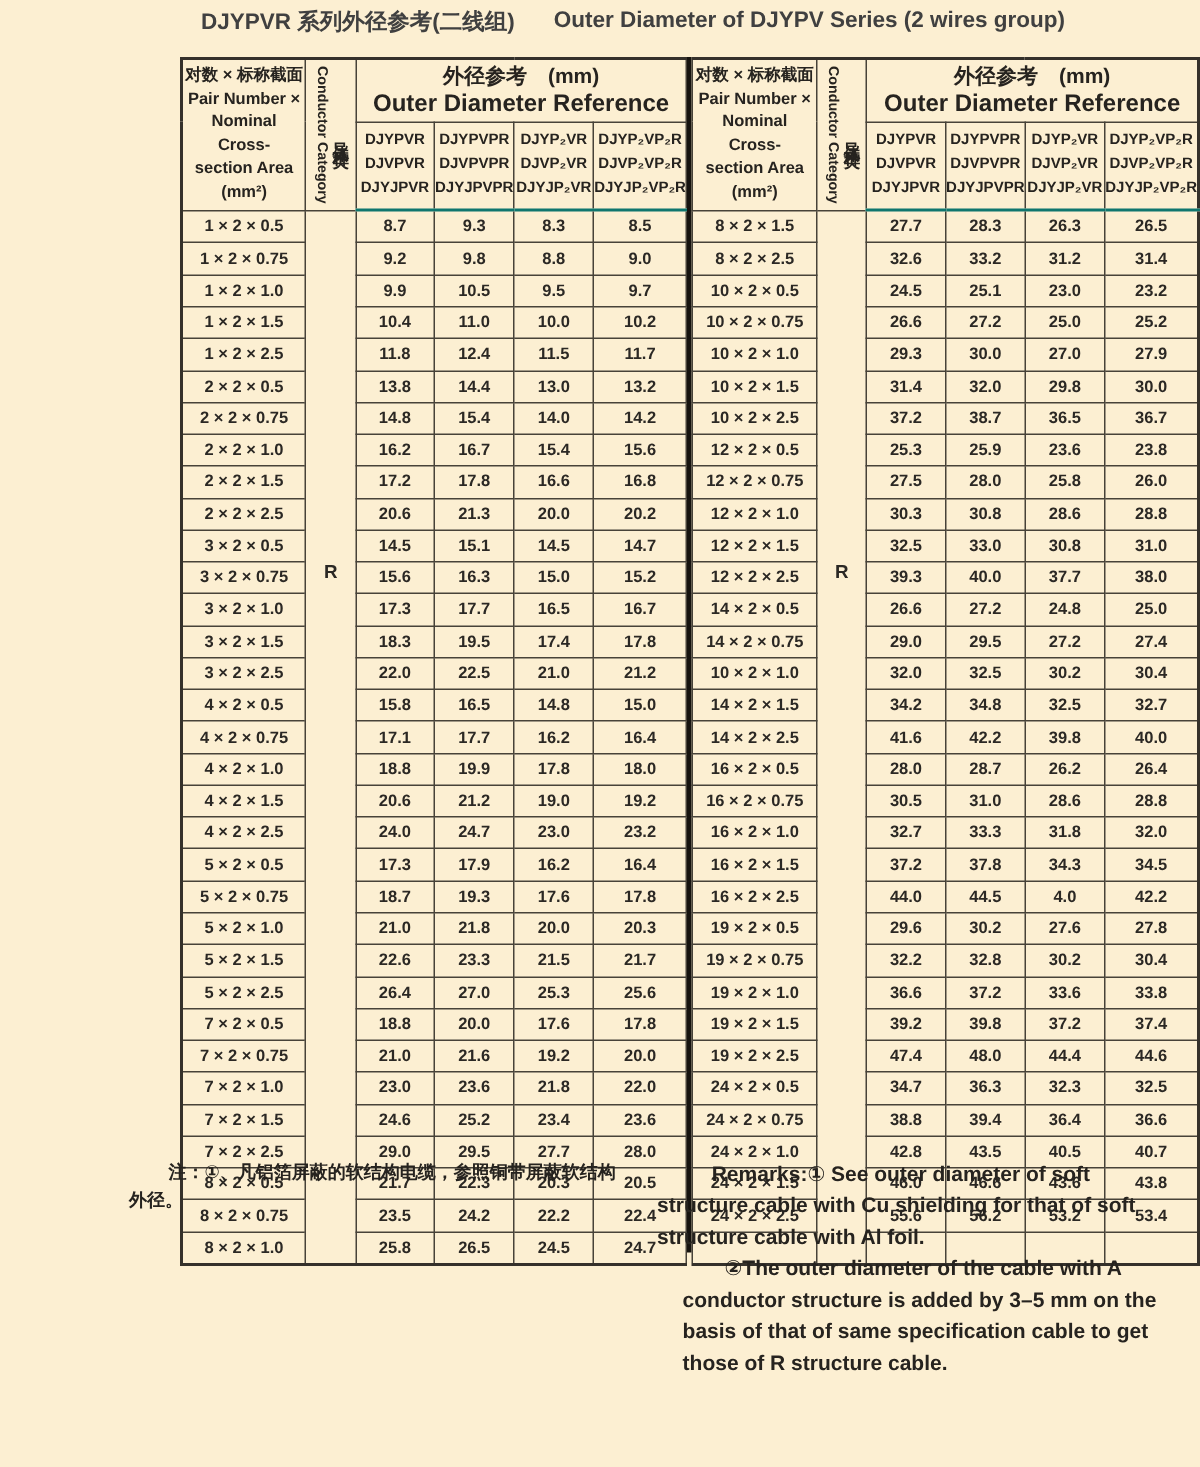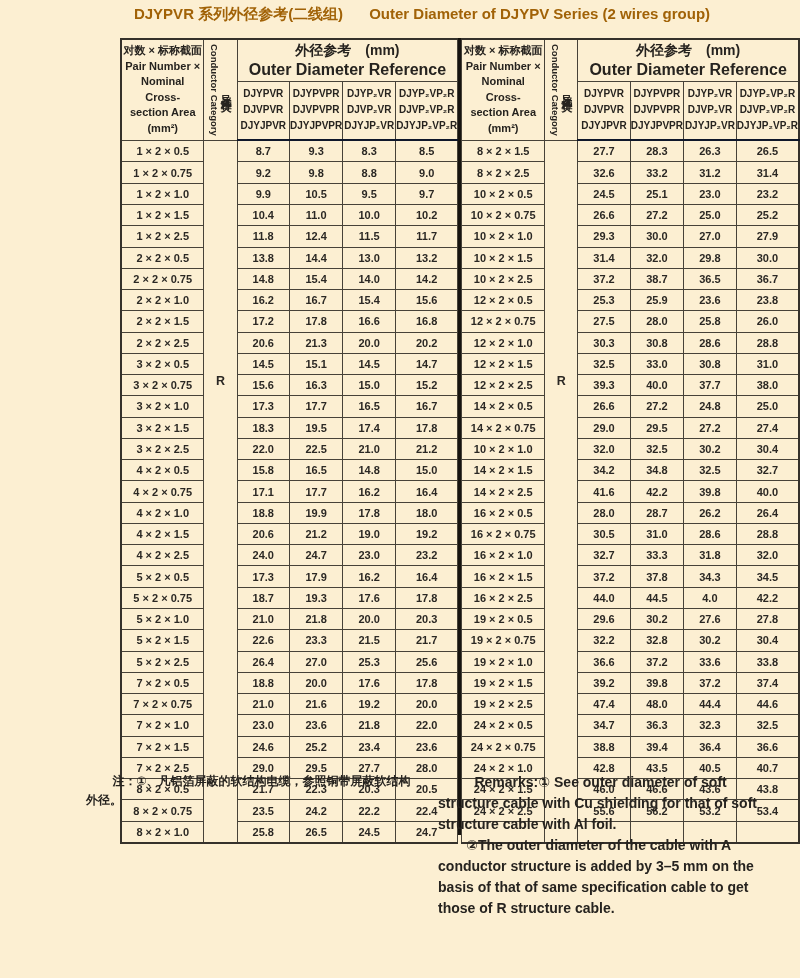--- a/index.html
+++ b/index.html
@@ -8,35 +8,35 @@
     background:#fcefd2;
     font-family:"Liberation Sans","DejaVu Sans",sans-serif;
     color:#26231f;
     position:relative;
     overflow:hidden;
   }
   .page{position:absolute;inset:0;}
   .title{
     position:absolute;left:88px;top:5px;width:668px;
     display:flex;justify-content:center;gap:26px;
-    font-size:15px;font-weight:700;color:#a16207;white-space:nowrap;
+    font-size:15px;font-weight:700;color:#404040;white-space:nowrap;
   }
   .tables{
     position:absolute;left:88px;top:38px;
     display:flex;align-items:stretch;margin-left:32px;
   }
   table.half{
     border-collapse:collapse;table-layout:fixed;
     border:2px solid #35312b;
   }
   table.half.left-half{border-right:none;}
   table.half.right-half{border-left:none;}
   .divider{width:3px;background:#16130f;}
   th,td{border:1px solid #474238;padding:0;}
-  thead tr.types-row th{border-bottom:2px solid #0f172a;}
+  thead tr.types-row th{border-bottom:2px solid #0f766e;}
   col.c-label{width:86px;}
   col.c-cond{width:34px;}
   col.c-val{width:53px;}
   th.lblhead{
     font-size:11px;font-weight:700;line-height:1.42;
     white-space:pre-line;text-align:center;vertical-align:middle;
     padding:3px 1px;height:80px;
   }
   th.condhead{vertical-align:middle;overflow:hidden;}
   .condwrap{display:flex;justify-content:center;align-items:center;gap:1px;height:84px;}
@@ -71,21 +71,21 @@
   .notes p{margin:0;}
   .notes-cn{
     width:348px;font-size:12px;line-height:1.62;font-weight:600;
   }
   .notes-cn .p1{text-indent:2.2em;}
   .notes-cn .p2{text-indent:1.6em;}
   .notes-en{
     width:352px;font-size:14px;line-height:1.5;font-weight:700;
   }
   .notes-en .p1{text-indent:2.6em;}
-  .notes-en .p2{text-indent:2em;}
+  .notes-en .p2{text-indent:2em;margin-left:17px;}
 </style>
 </head>
 <body>
 
 <div class="page">
 
   <div class="title">
     <span>DJYPVR 系列外径参考(二线组)</span>
     <span>Outer Diameter of DJYPV Series (2 wires group)</span>
   </div>

